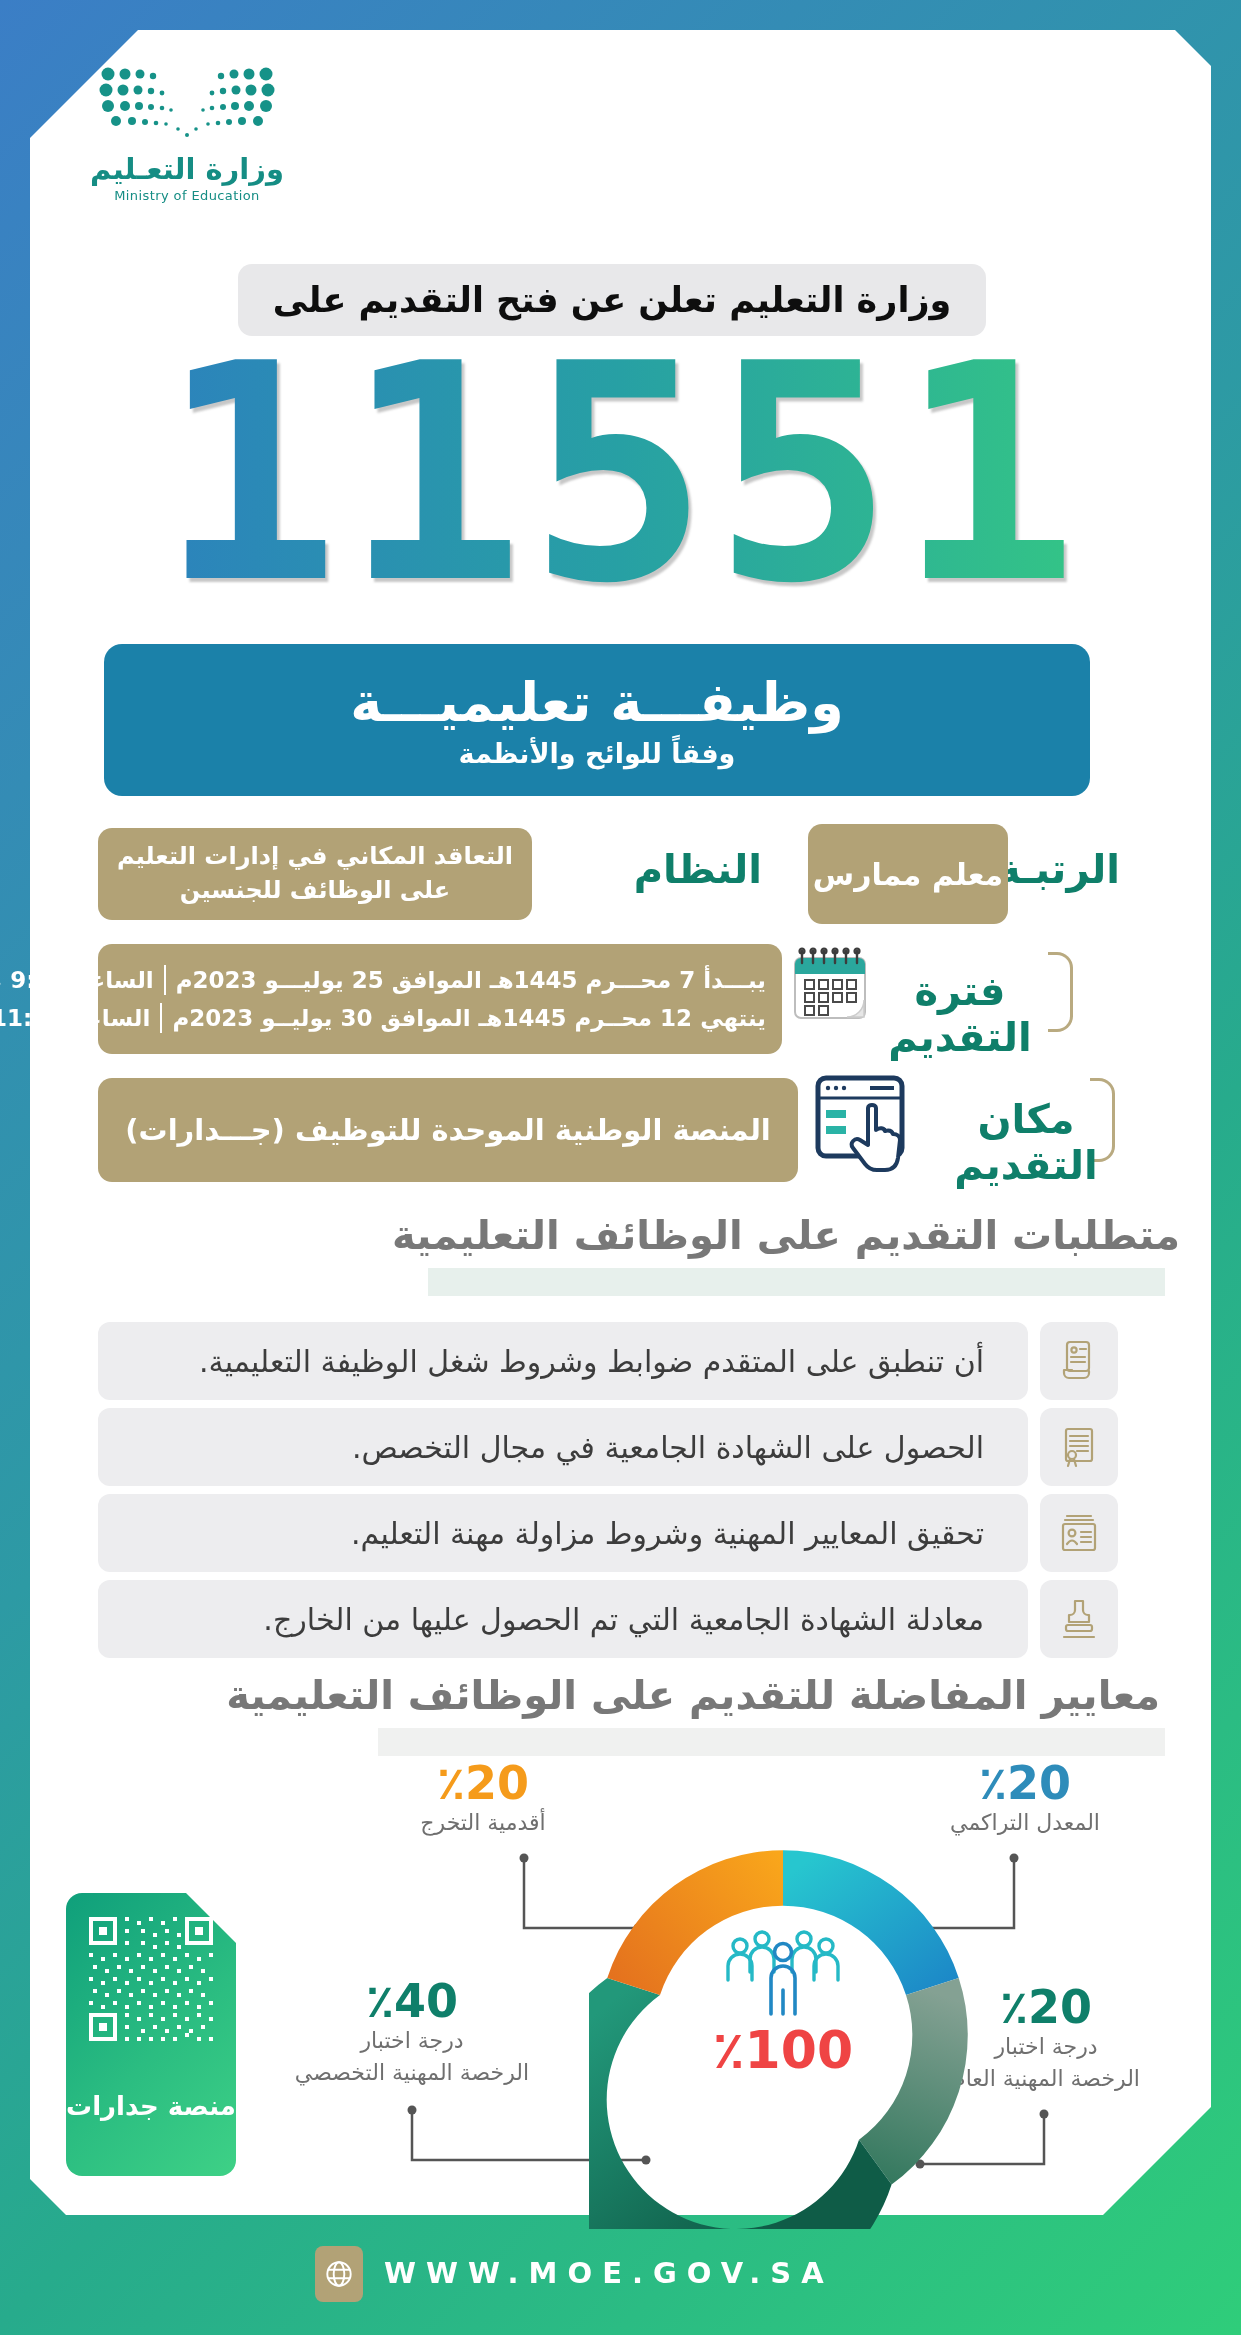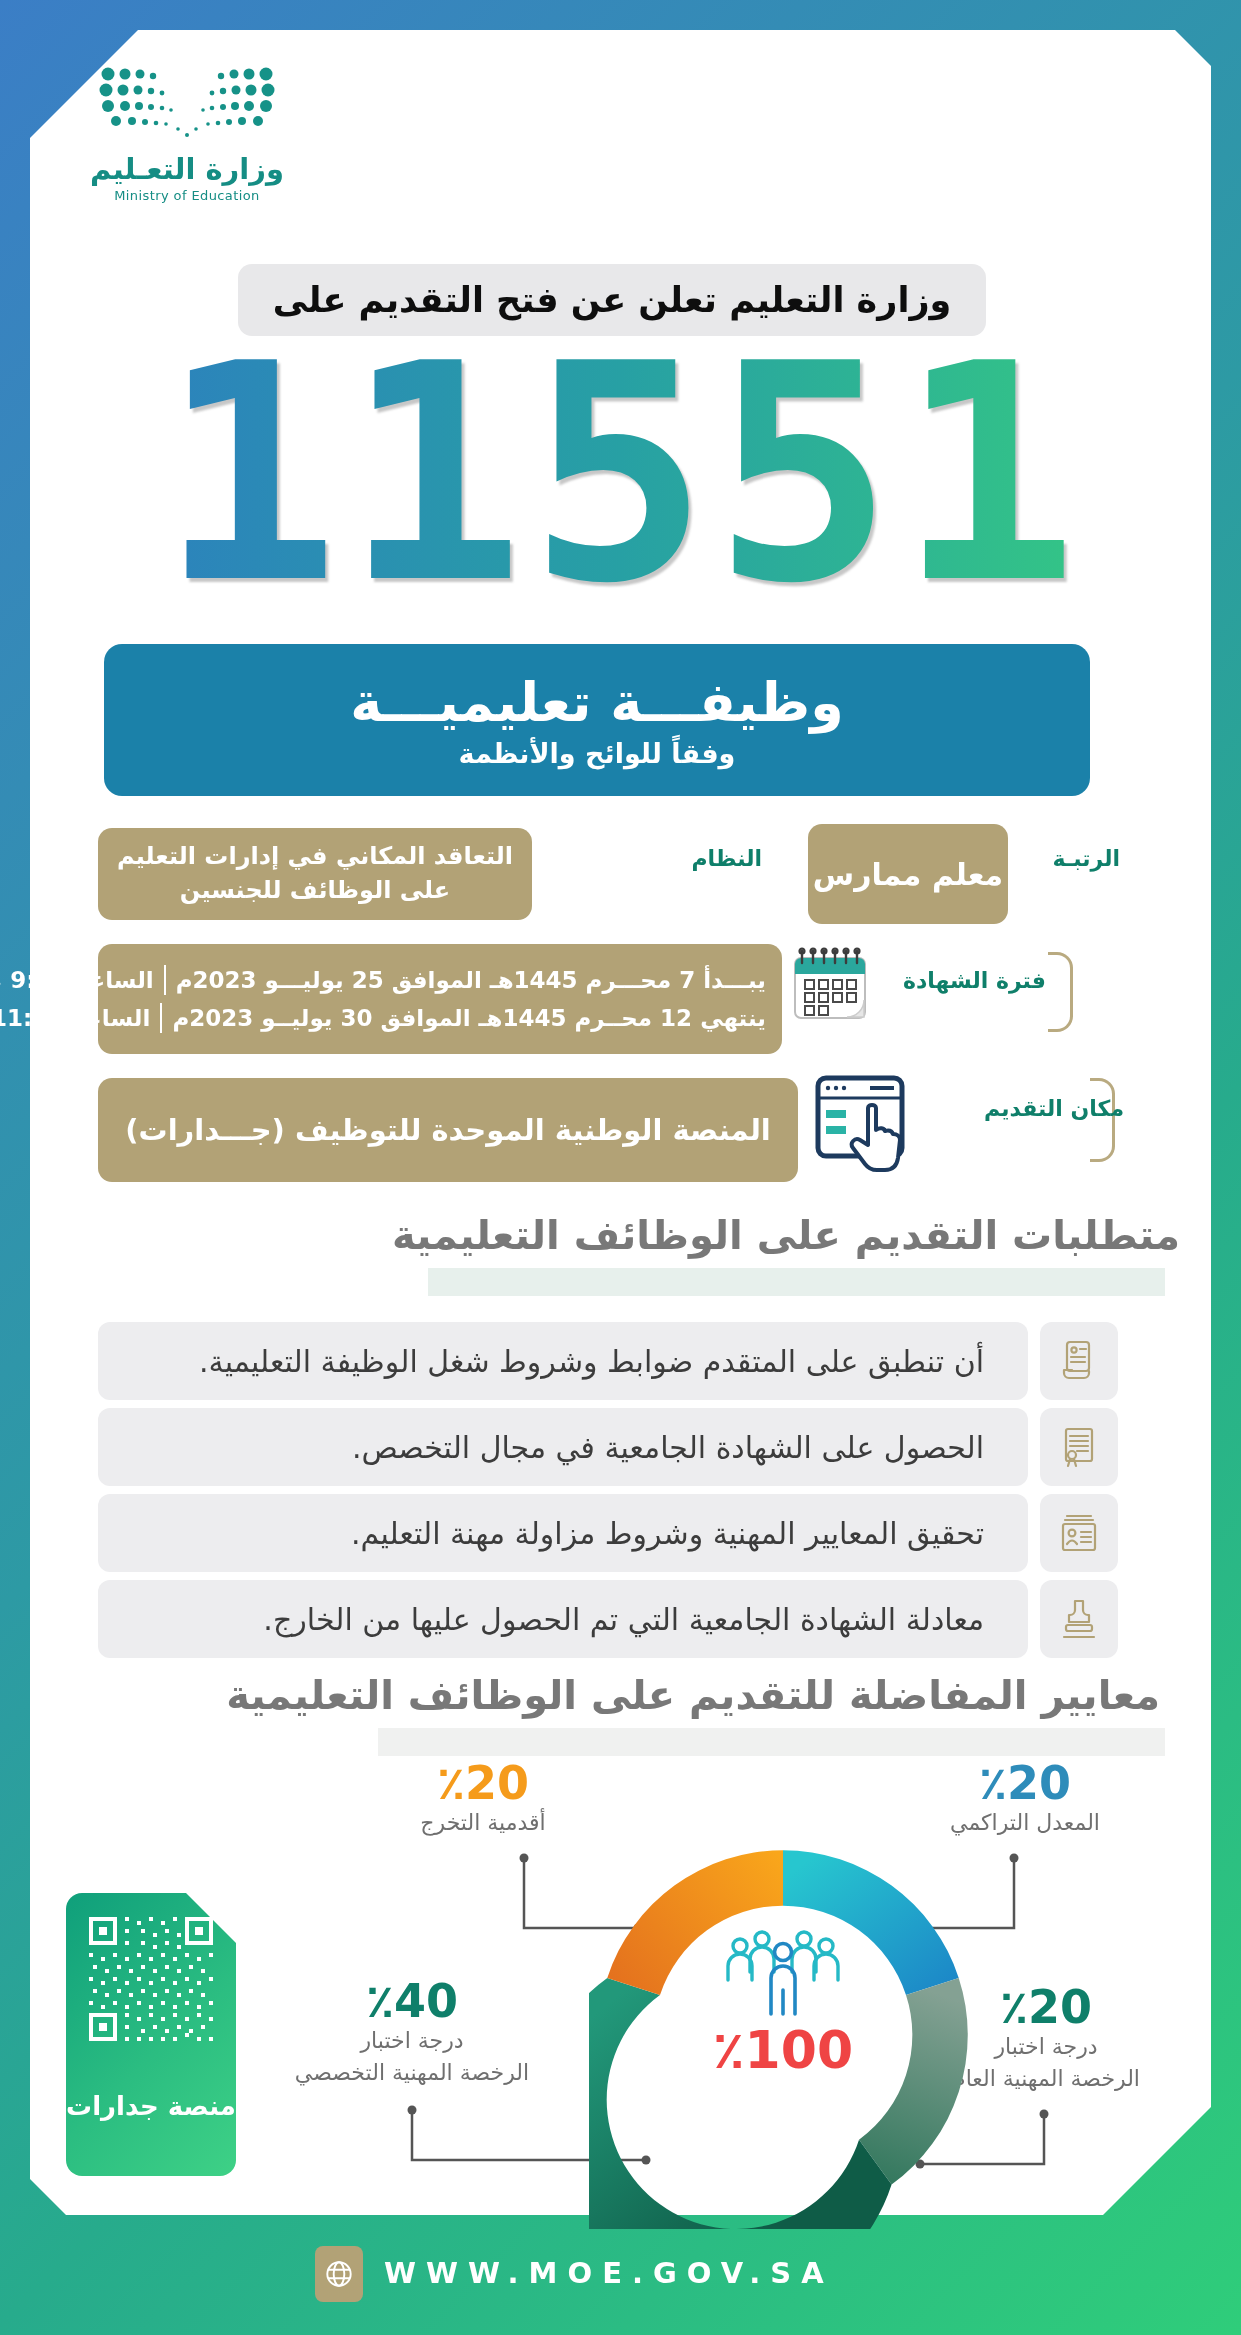--- a/index.html
+++ b/index.html
@@ -32,21 +32,21 @@
     background:linear-gradient(90deg,#2d7dc1 5%,#27a0a4 50%,#36cc80 95%);
     -webkit-background-clip:text;background-clip:text;color:transparent;
     filter:drop-shadow(3px 4px 1px rgba(30,30,30,.25));
   }
   .job-banner{
     left:104px;top:644px;width:986px;height:152px;background:#1b81a9;border-radius:18px;
     display:flex;flex-direction:column;align-items:center;justify-content:center;gap:4px;direction:rtl;color:#fff;
   }
   .job-title{font-size:54px;font-weight:bold;}
   .job-sub{font-size:27px;font-weight:bold;}
-  .green-label{color:#0f7f6a;font-weight:bold;font-size:22px;text-align:right;direction:rtl;}
+  .green-label{color:#0f7f6a;font-weight:bold;font-size:40px;text-align:center;direction:rtl;}
   .tan-box{
     background:#b2a276;border-radius:14px;color:#fff;font-weight:bold;direction:rtl;
     display:flex;align-items:center;justify-content:center;text-align:center;
   }
   .rank-label{left:1000px;top:846px;width:120px;}
   .rank-box{left:808px;top:824px;width:200px;height:100px;font-size:30px;}
   .system-label{left:652px;top:846px;width:110px;}
   .system-box{left:98px;top:828px;width:434px;height:92px;font-size:24px;line-height:1.4;padding:0 8px;box-sizing:border-box;}
   .bracket{border:3px solid #b9aa80;border-left:none;border-radius:0 16px 16px 0;}
   .period-bracket{left:1048px;top:952px;width:22px;height:74px;}
@@ -170,21 +170,21 @@
     <div class="job-title">وظيفـــة تعليميـــة</div>
     <div class="job-sub">وفقاً للوائح والأنظمة</div>
   </div>
 
   <div class="abs green-label rank-label">الرتبـة</div>
   <div class="abs tan-box rank-box">معلم ممارس</div>
   <div class="abs green-label system-label">النظام</div>
   <div class="abs tan-box system-box">التعاقد المكاني في إدارات التعليم على الوظائف للجنسين</div>
 
   <div class="abs bracket period-bracket"></div>
-  <div class="abs green-label period-label">فترة الشهادة</div>
+  <div class="abs green-label period-label">فترة التقديم</div>
   <svg class="abs calendar-icon" width="76" height="80" viewBox="0 0 76 80">
     <rect x="3" y="12" width="70" height="60" rx="6" fill="#ffffff" stroke="#bdbdbd" stroke-width="2"></rect>
     <path d="M3,28 v-10 a6,6 0 0 1 6,-6 h58 a6,6 0 0 1 6,6 v10 z" fill="#2aa79d"></path>
     <g stroke="#3c3c3c" stroke-width="2.4" fill="none" stroke-linecap="round">
       <path d="M10,5 v12"></path>
         <path d="M21,5 v12"></path>
         <path d="M32,5 v12"></path>
         <path d="M43,5 v12"></path>
         <path d="M54,5 v12"></path>
         <path d="M65,5 v12"></path>

